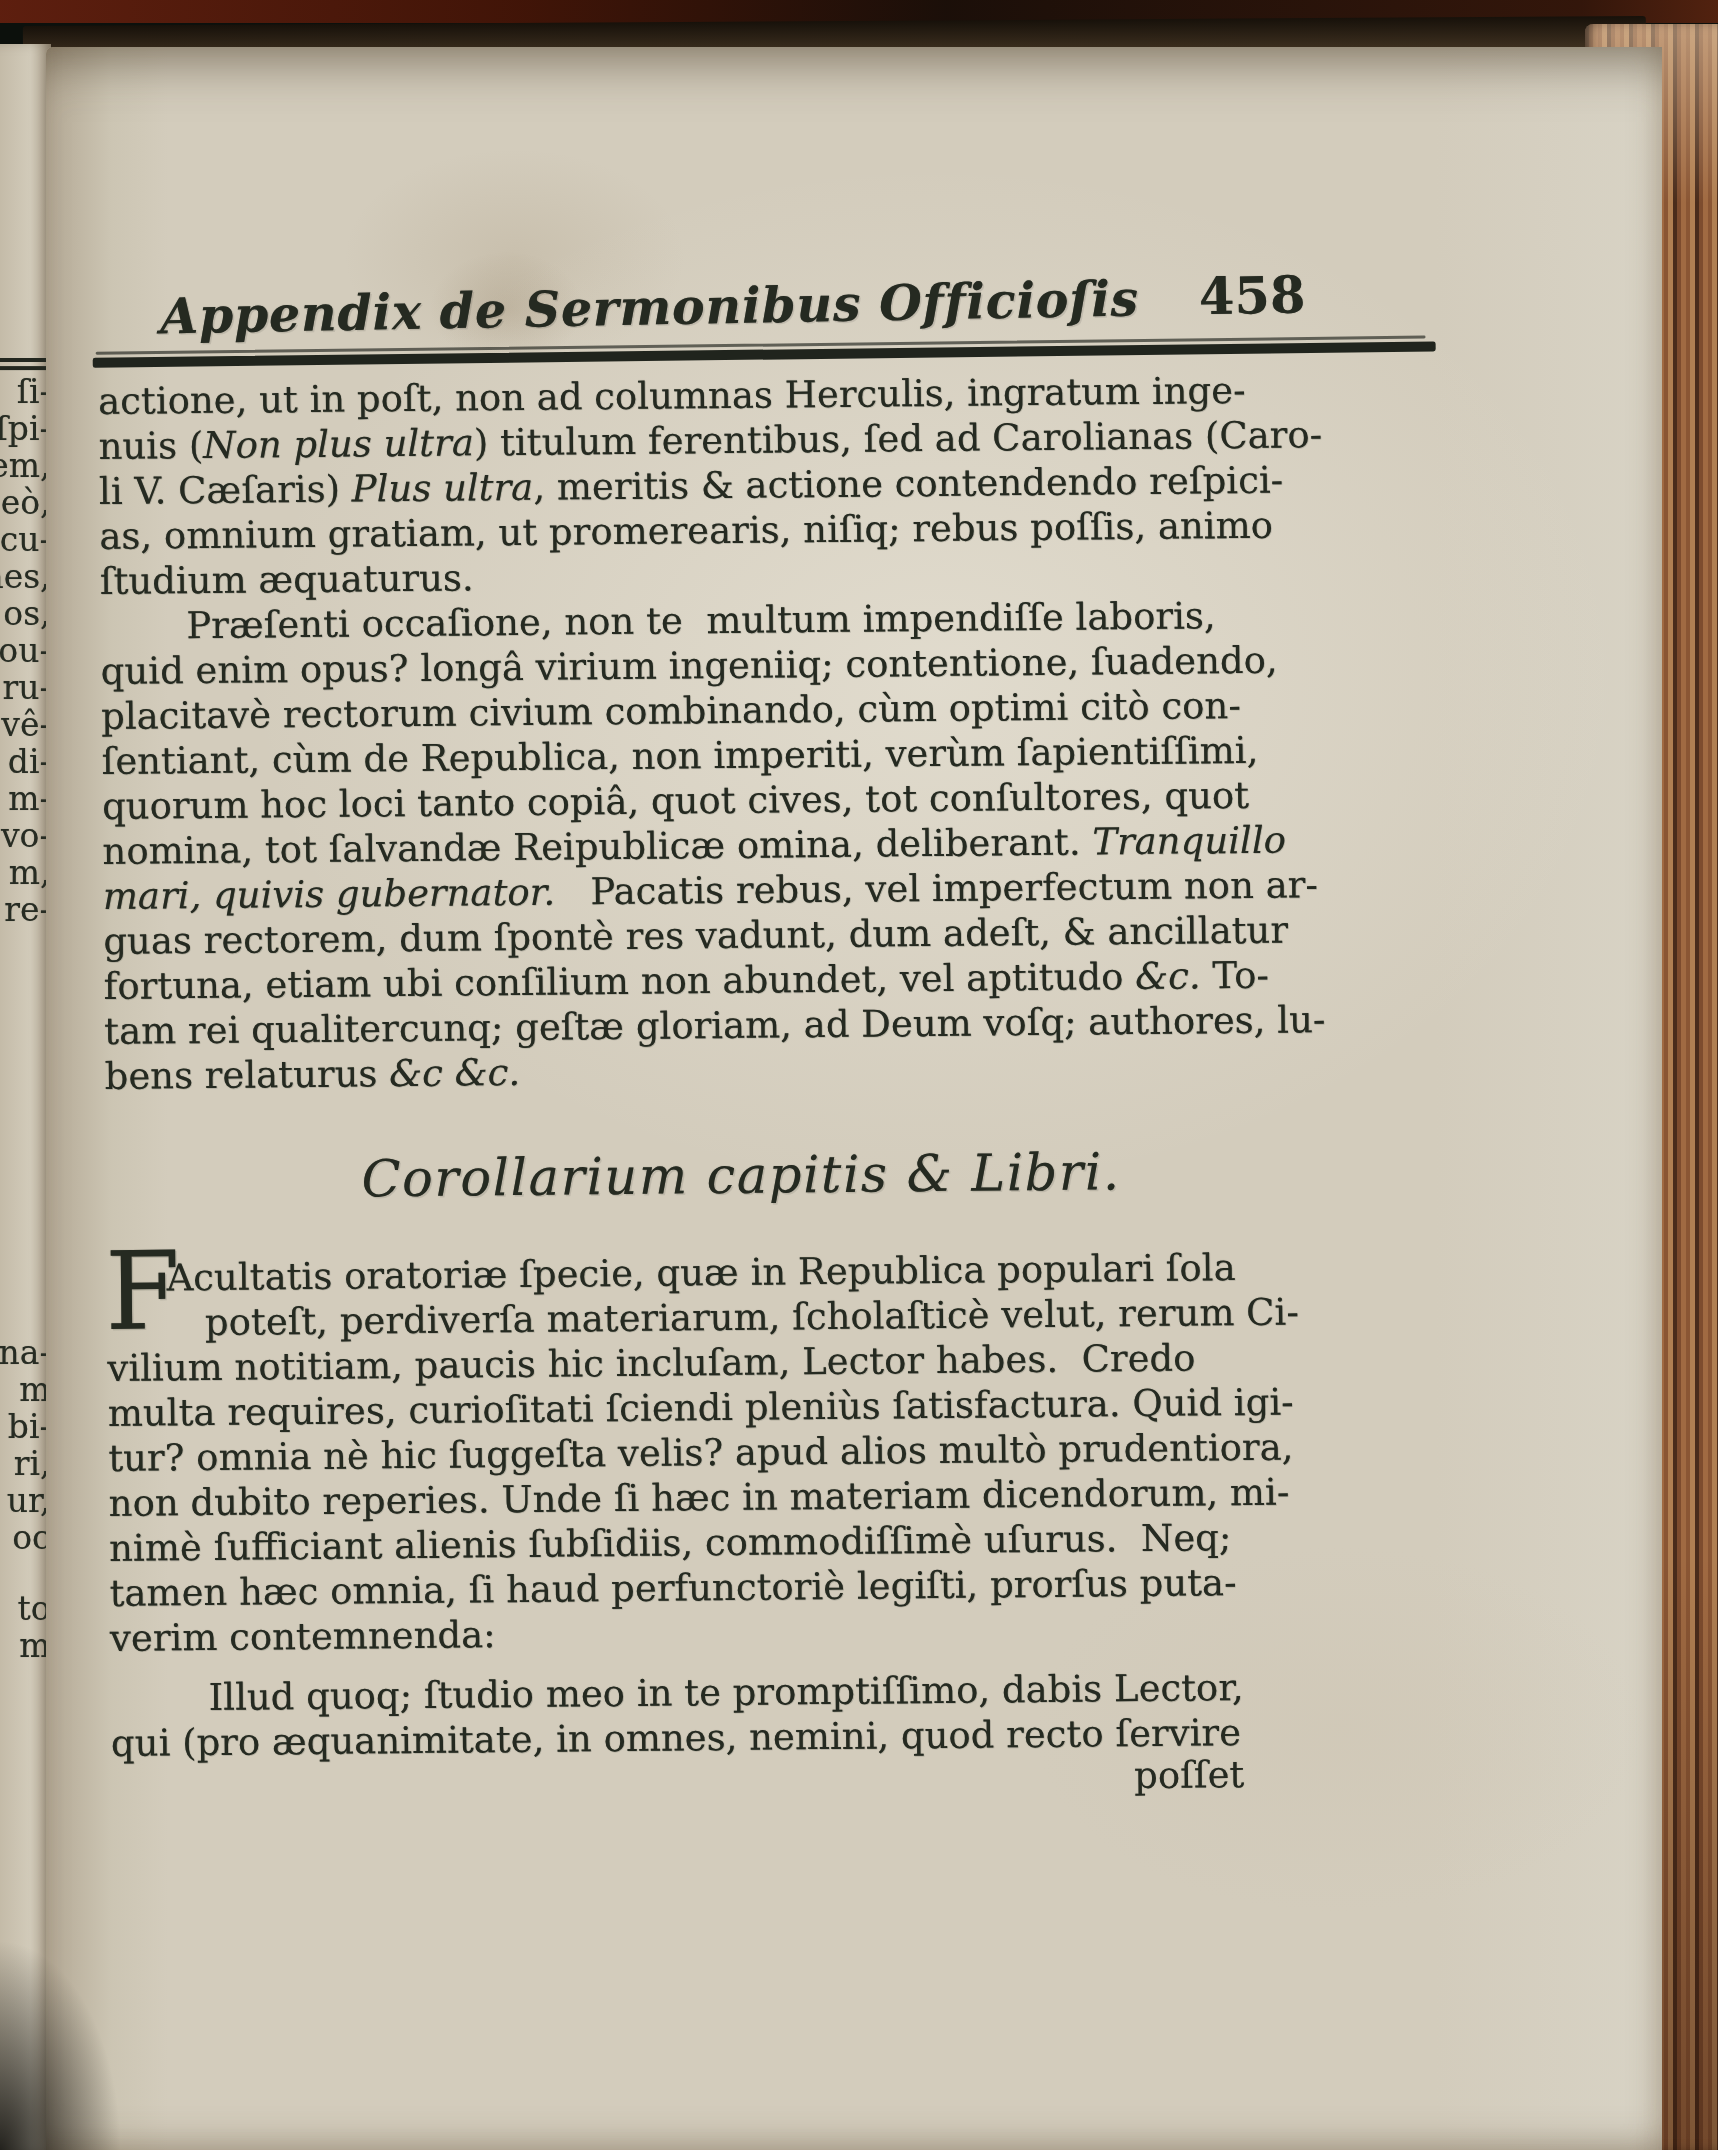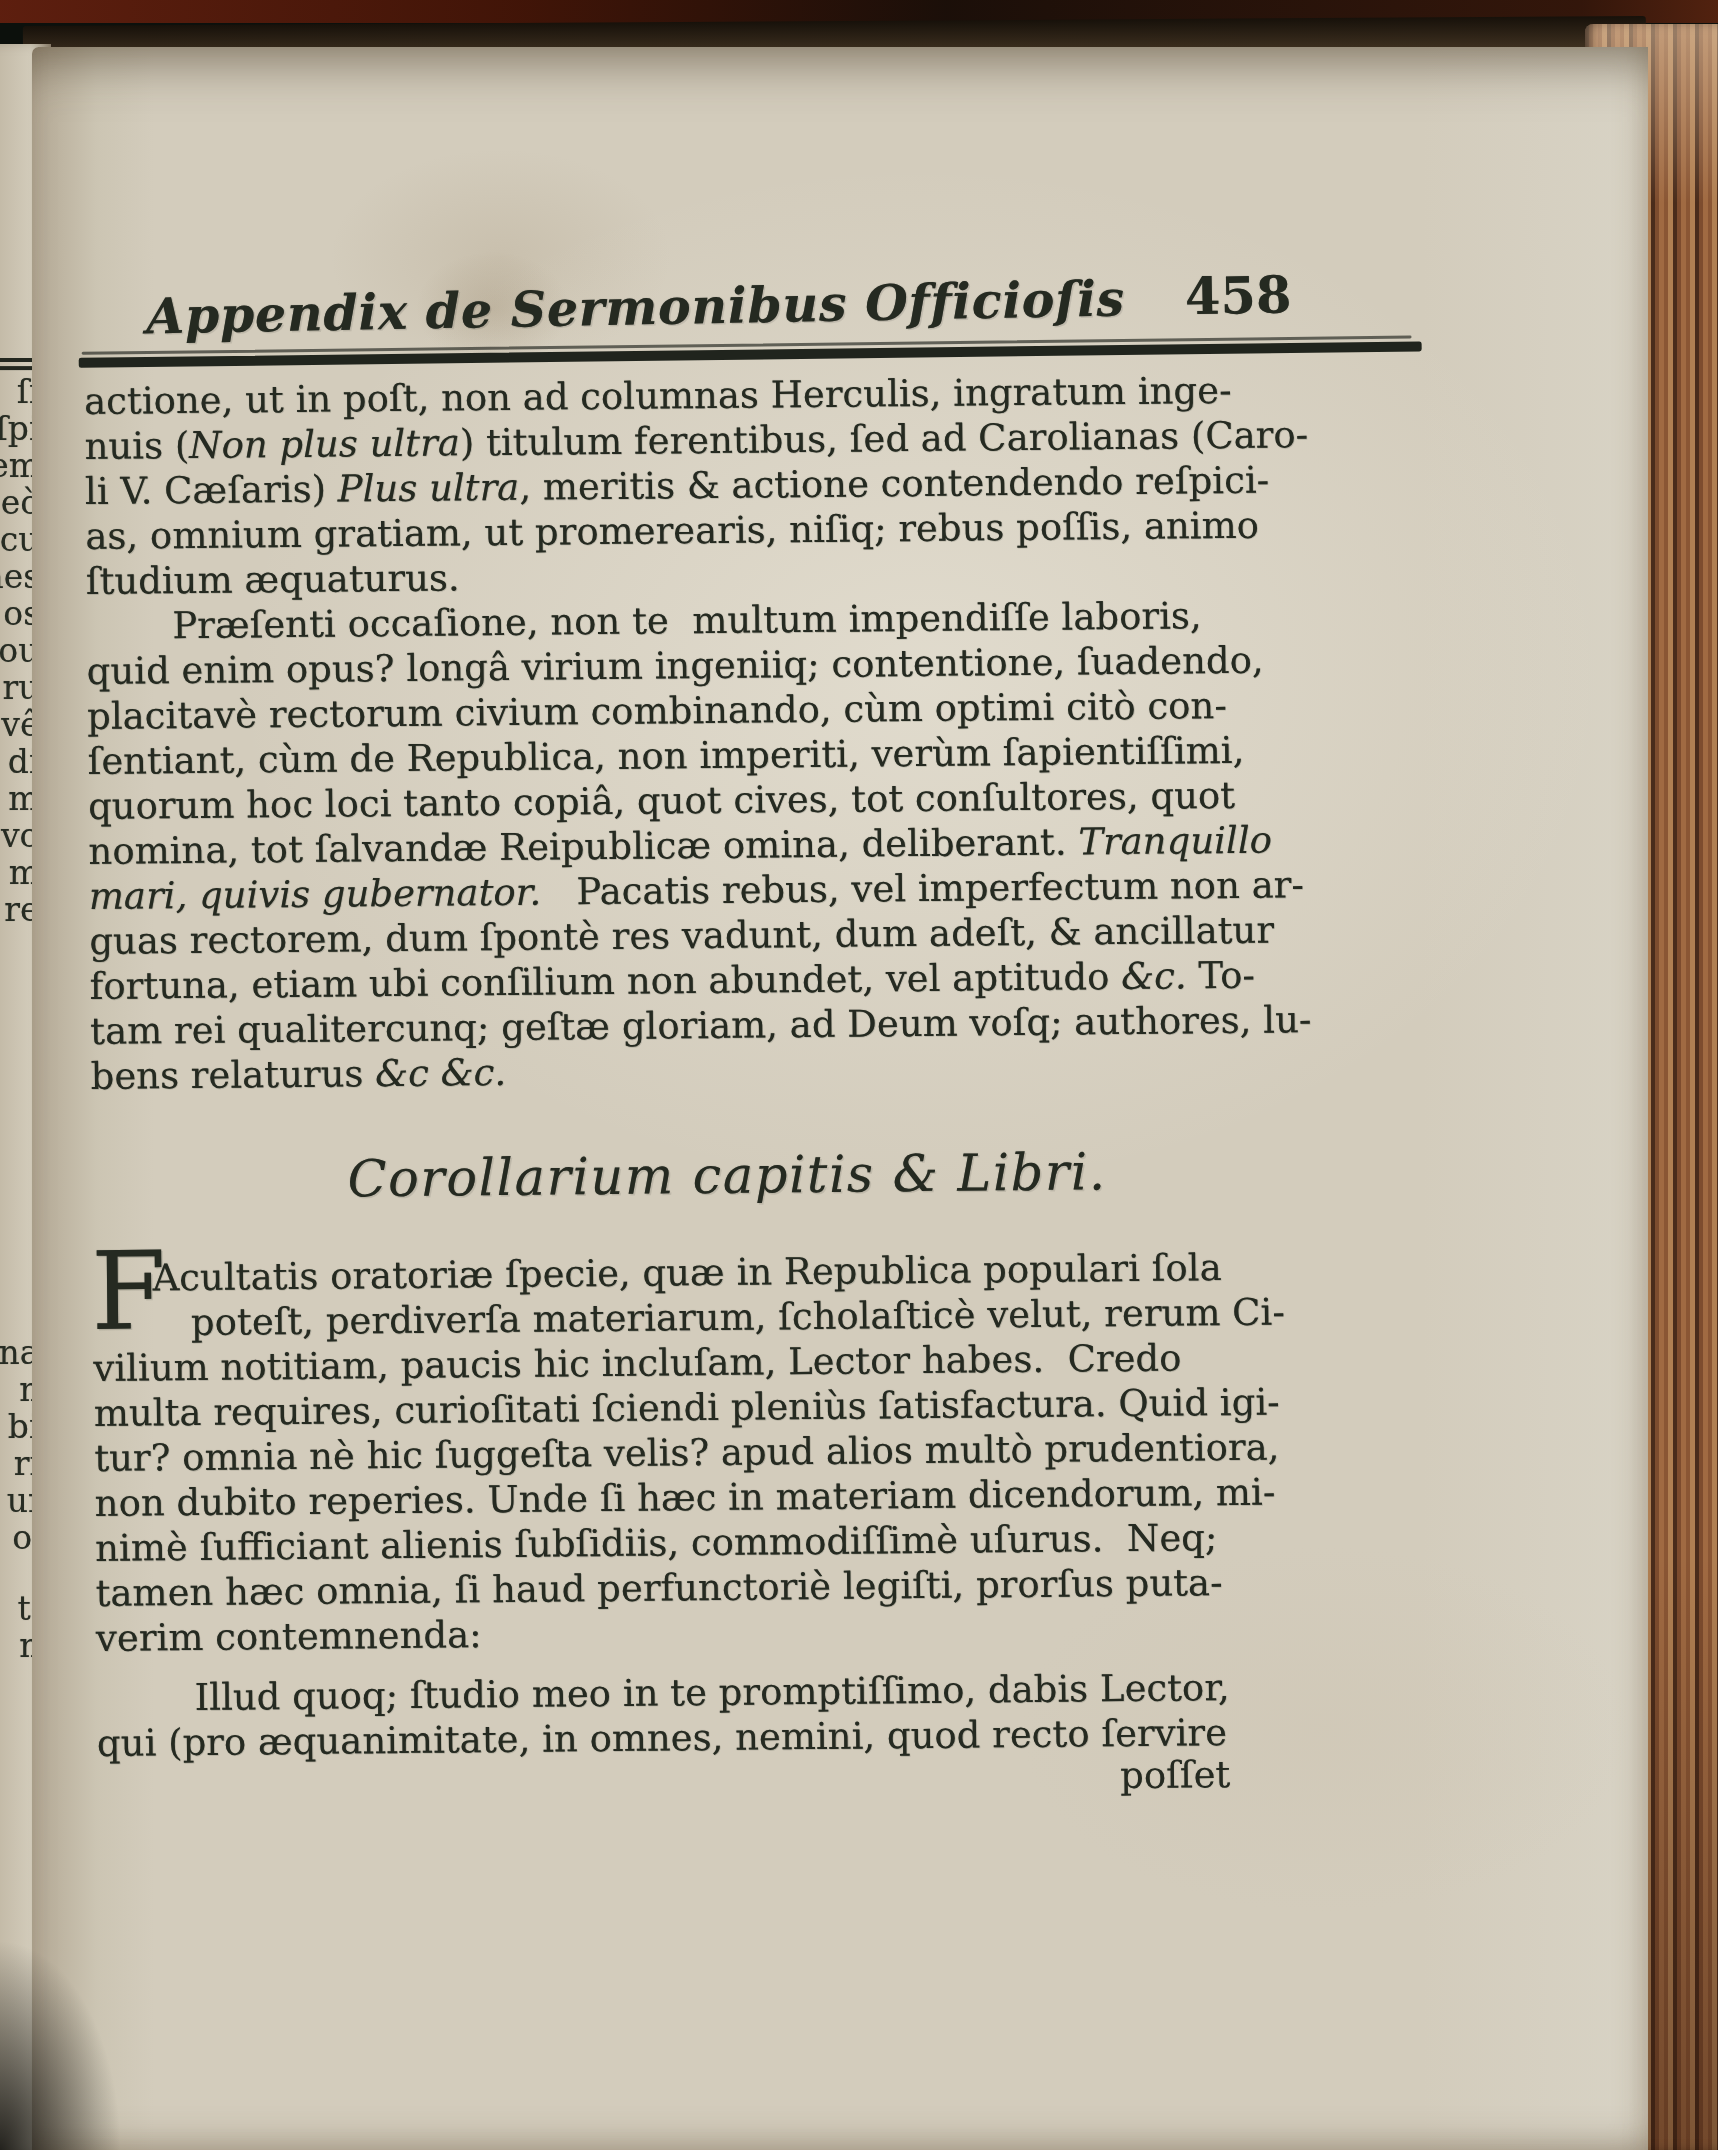--- a/index.html
+++ b/index.html
@@ -44,21 +44,21 @@
   }
   .frag-col { position:absolute; left:-24.4px; width:75px; text-align:right;
     font-size:33px; line-height:37px; color:#272c23; white-space:pre;
     text-shadow:0 0 0.8px rgba(39,44,35,.5);
   }
   .frag-top    { top:329px; }
   .frag-middle { top:1290px; }
   .frag-bottom { top:1546px; }
   
   .page {
-    position:absolute; left:32px; top:47px; width:1616px; height:2103px;
+    position:absolute; left:46px; top:47px; width:1616px; height:2103px;
     background:
       radial-gradient(ellipse 978px 733px at 55% 30%, rgba(238,234,222,.5), transparent 70%),
       radial-gradient(ellipse 244px 155px at 29% 10%, rgba(150,130,100,.17), transparent 70%),
       radial-gradient(ellipse 407px 244px at 80% 80%, rgba(205,196,178,.4), transparent 75%),
       linear-gradient(90deg,#b3a894 0,#ccc5b3 65px,#d3ccbc 122px,#d3ccbc 86%,#d8d3c5 100%),
       #d0c9b9;
     box-shadow:
       inset 0 49px 49px -33px rgba(70,55,35,.5),
       inset -14.7px 0 31px -9.8px rgba(110,85,55,.28),
       inset 0 -28px 36px -24.4px rgba(85,65,42,.4);

